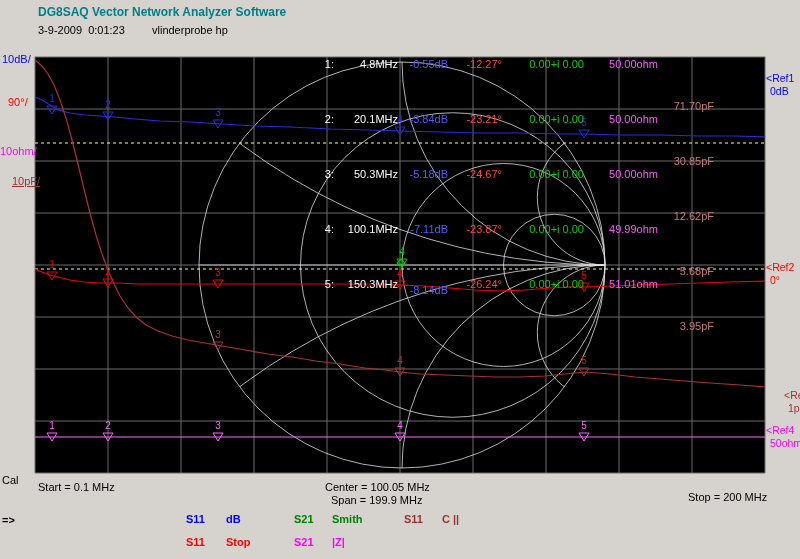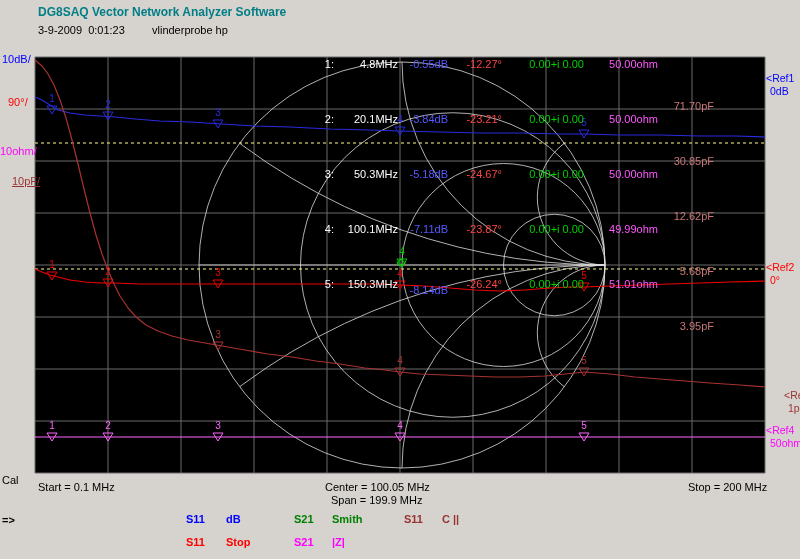--- a/index.html
+++ b/index.html
@@ -19,21 +19,21 @@
   .mrow{display:flex;}
   .mcell{display:inline-block;text-align:right;white-space:pre;}
   .c0{width:20px;} .c1{width:64px;} .c2{width:50px;} .c3{width:54px;}
   .c4{width:82px;} .c5{width:66px;padding-left:8px;} .c6{width:56px;margin-top:42px;}
   .lbl{position:absolute;white-space:pre;font-size:11px;line-height:12px;}
   .reflbl{position:absolute;left:766px;white-space:pre;font-size:10.5px;line-height:13px;}
   .reflbl .v{padding-left:4px;}
   #start-label{left:38px;top:481px;}
   #center-label{left:325px;top:481px;}
   #span-label{left:331px;top:494px;}
-  #stop-label{left:688px;top:481px;}
+  #stop-label{left:688px;top:491px;}
   #cal-label{left:2px;top:474px;}
   #prompt-label{left:2px;top:514px;font-weight:bold;}
 </style>
 </head>
 <body>
 
 <div class="screen">
 
   <div class="hdr-line">
     <span>DG8SAQ Vector Network Analyzer Software</span>

